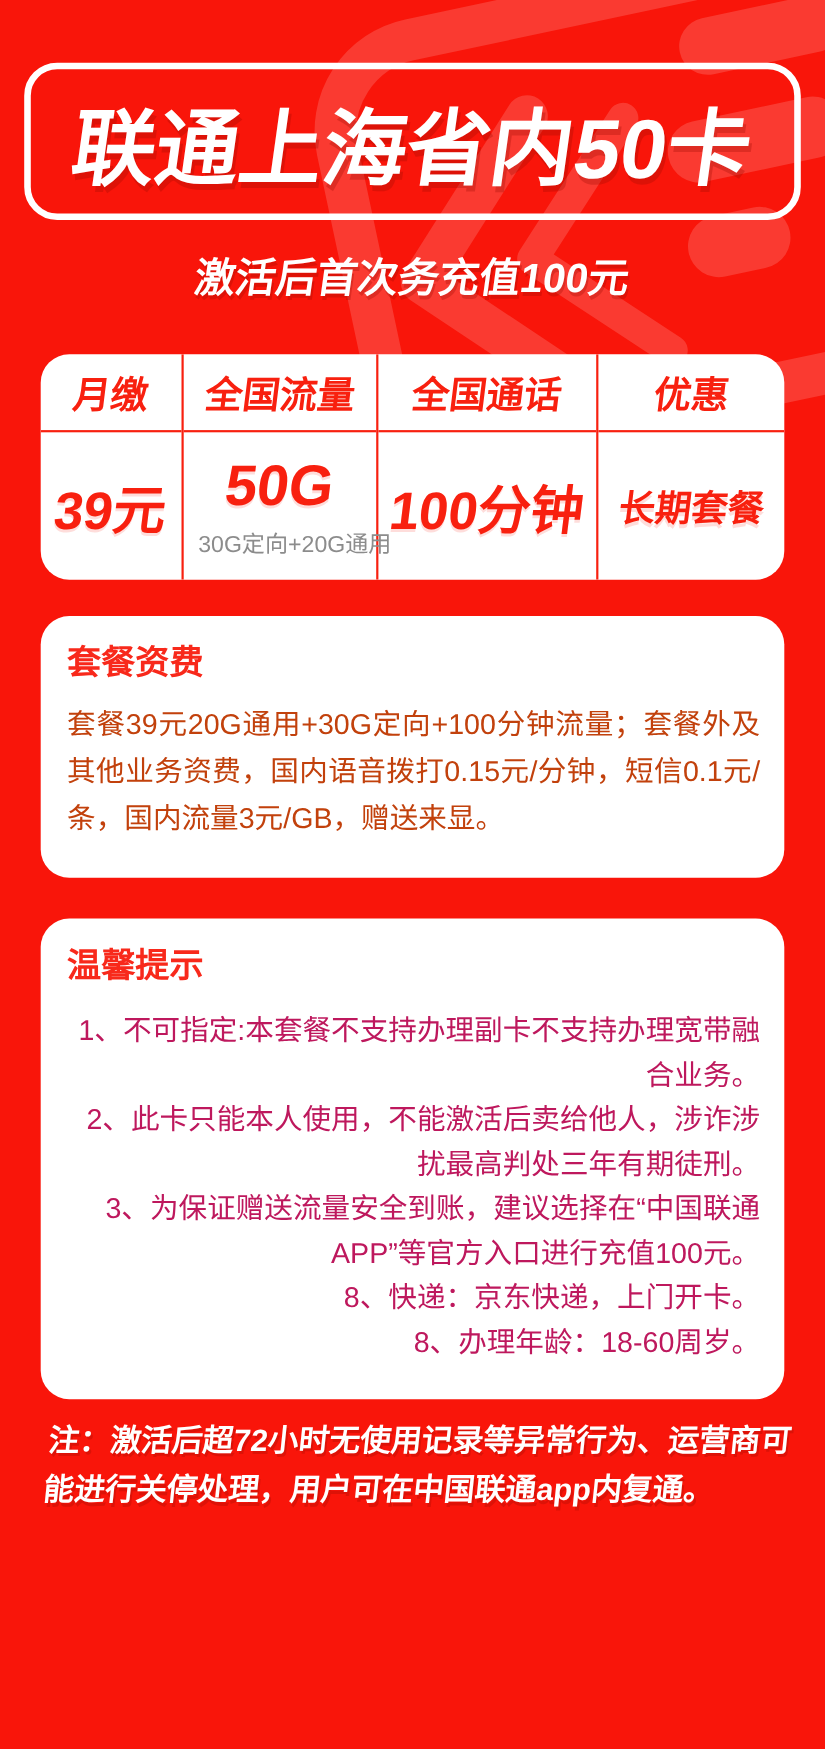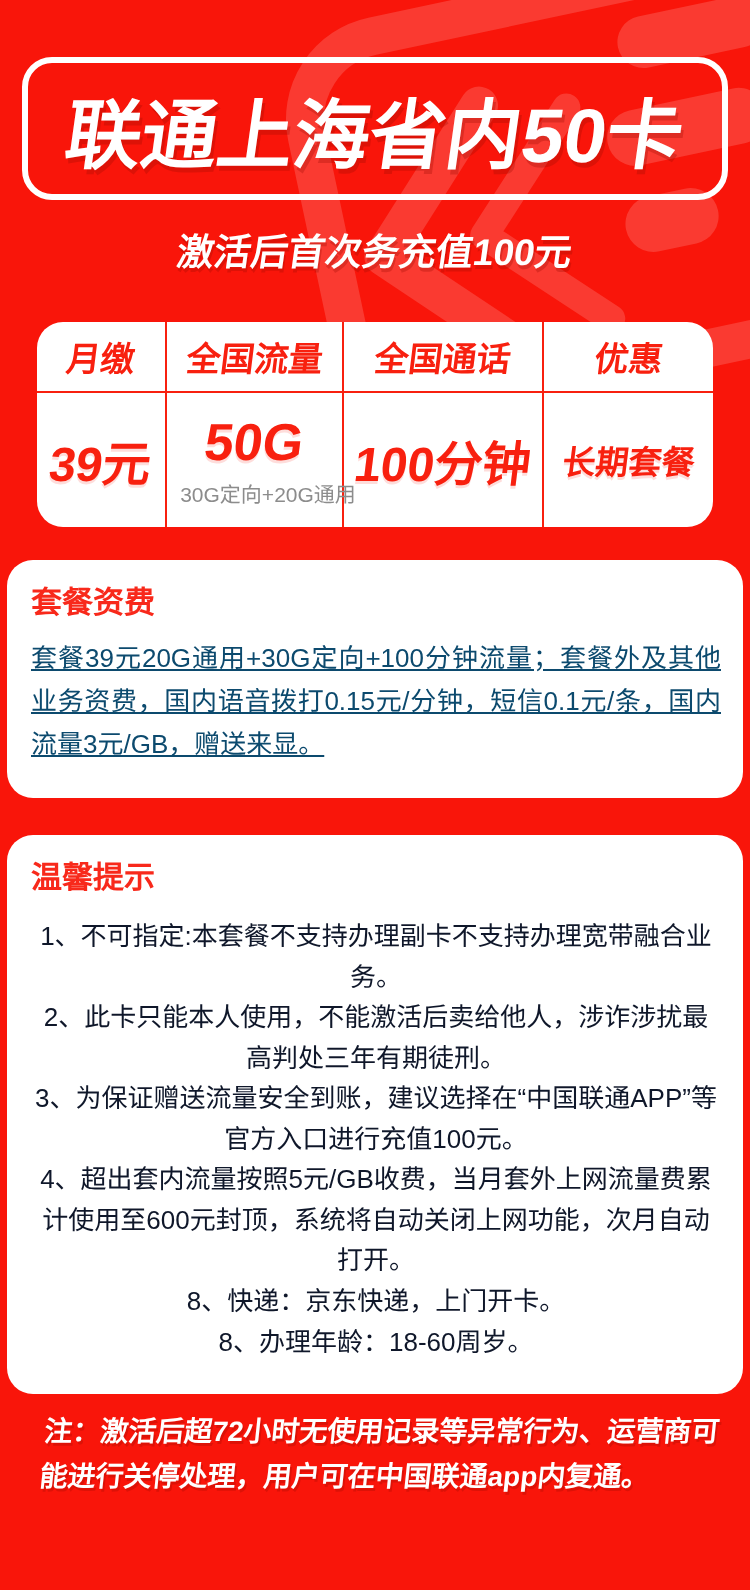--- a/index.html
+++ b/index.html
@@ -97,48 +97,47 @@
     font-size: 21px;
     font-weight: 500;
     text-shadow: none;
     white-space: nowrap;
     margin-left: 27px;
   }
 
   
   .info-card {
     margin: 33px auto 0;
-    width: 736px;
+    width: 676px;
     background: #FFFFFF;
     border-radius: 26px;
     padding: 24px 22px 32px 24px;
   }
   .info-card.tips { margin-top: 37px; padding-bottom: 32px; }
   .info-card-title {
     color: #F8291B;
     font-size: 31px;
     font-weight: 700;
     line-height: 1.2;
   }
   .info-card-body {
     margin-top: 16px;
-    color: #0c4a6e;
+    color: #c2410c;
     font-size: 26px;
     font-weight: 500;
     line-height: 1.65;
     text-align: justify;
-    text-decoration: underline;
   }
   .tips-list { margin-top: 20px; }
   .tips-item {
-    color: #0f172a;
+    color: #be185d;
     font-size: 26px;
     font-weight: 500;
     line-height: 1.56;
-    text-align: center;
+    text-align: right;
   }
 
   
   .footer-note {
     margin-top: 16px;
     padding: 0 24px 0 42px;
     color: #FFFFFF;
     font-size: 28px;
     font-weight: 800;
     line-height: 1.6;
@@ -209,19 +208,18 @@
   <div class="info-card-title">套餐资费</div>
   <div class="info-card-body">套餐39元20G通用+30G定向+100分钟流量；套餐外及其他业务资费，国内语音拨打0.15元/分钟，短信0.1元/条，国内流量3元/GB，赠送来显。</div>
 </div>
 
 <div class="info-card tips">
   <div class="info-card-title">温馨提示</div>
   <div class="tips-list">
     <div class="tips-item">1、不可指定:本套餐不支持办理副卡不支持办理宽带融合业务。</div>
     <div class="tips-item">2、此卡只能本人使用，不能激活后卖给他人，涉诈涉扰最高判处三年有期徒刑。</div>
     <div class="tips-item">3、为保证赠送流量安全到账，建议选择在“中国联通APP”等官方入口进行充值100元。</div>
-    <div class="tips-item">4、超出套内流量按照5元/GB收费，当月套外上网流量费累计使用至600元封顶，系统将自动关闭上网功能，次月自动打开。</div>
     <div class="tips-item">8、快递：京东快递，上门开卡。</div>
     <div class="tips-item">8、办理年龄：18-60周岁。</div>
   </div>
 </div>
 
 <div class="footer-note">注：激活后超72小时无使用记录等异常行为、运营商可能进行关停处理，用户可在中国联通app内复通。</div>
 
 </body></html>

